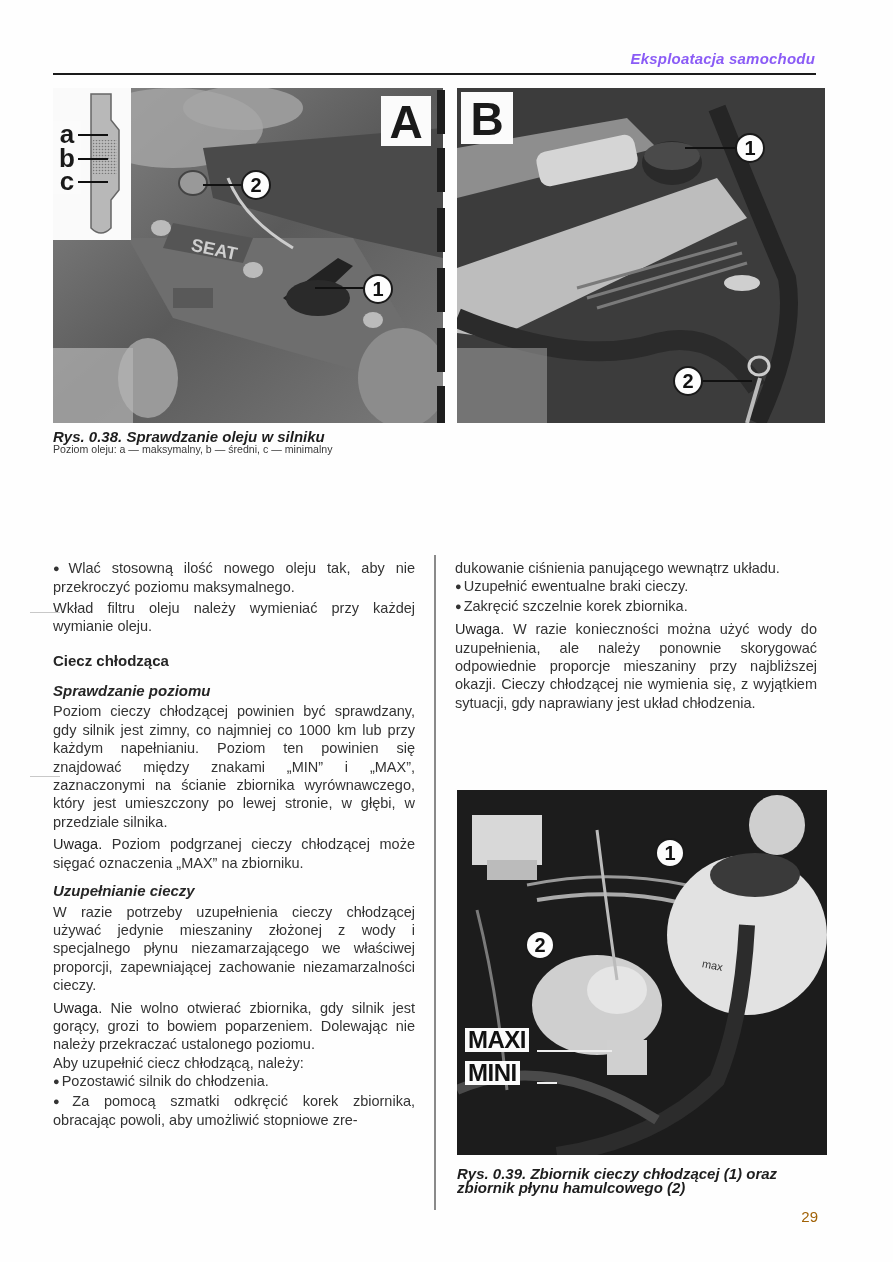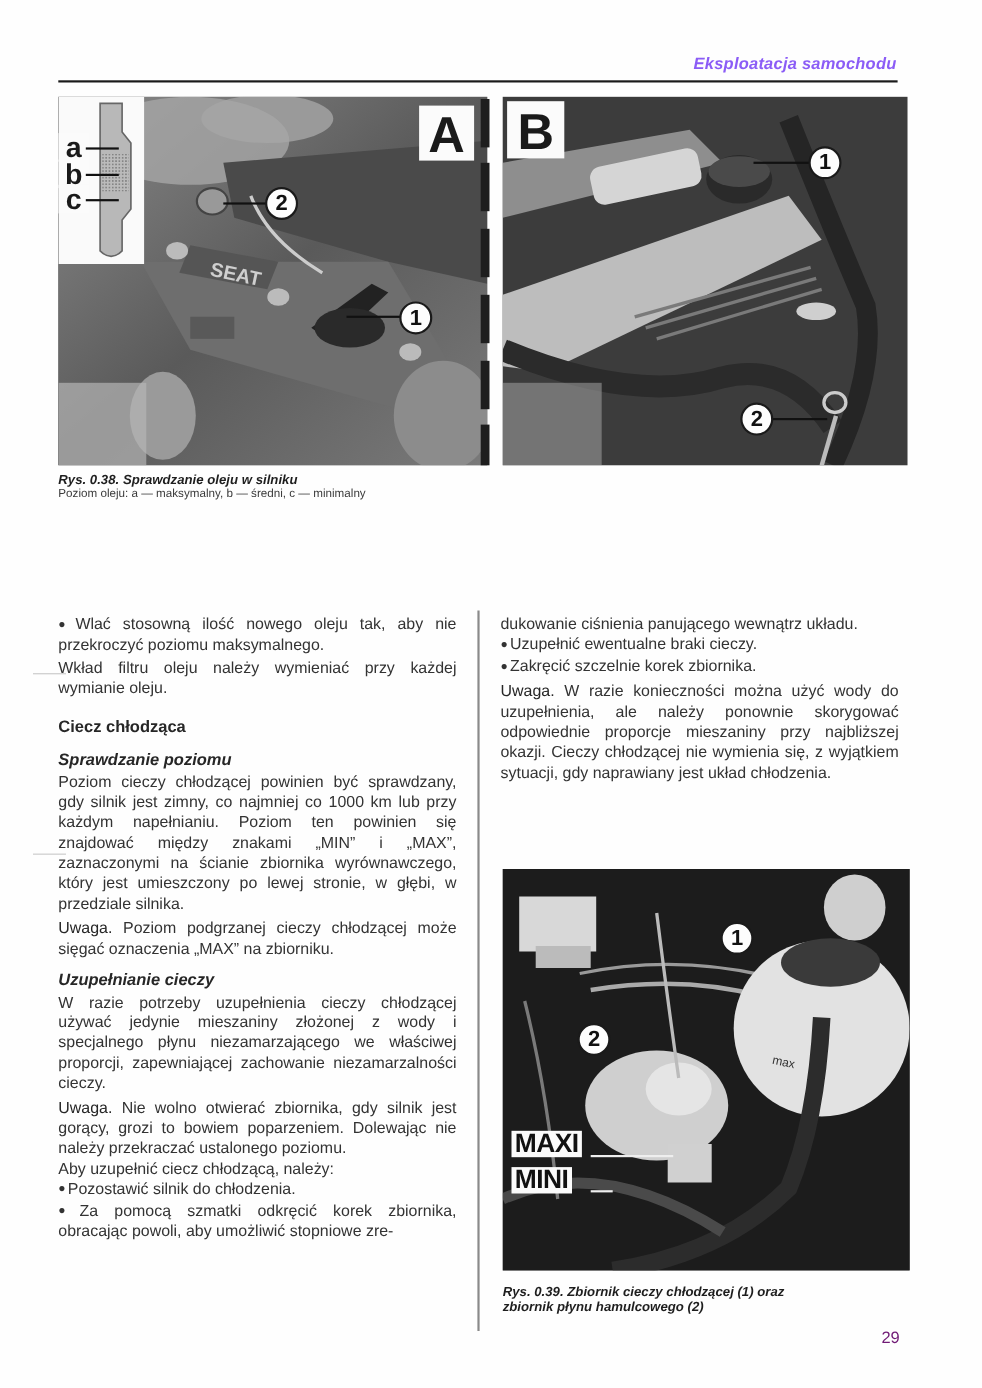--- a/index.html
+++ b/index.html
@@ -15,36 +15,36 @@
   #photo-a { left: 53px; top: 88px; width: 390px; height: 335px; }
   #photo-b { left: 457px; top: 88px; width: 368px; height: 335px; }
   .dash-sep { position: absolute; left: 437px; top: 88px; width: 8px; height: 335px; }
   .dash-sep span { position: absolute; left: 0; width: 8px; height: 44px; background: #1e1e1e; }
 
   .letter-box { position: absolute; background: #fbfbfb; font-weight: bold; font-family: "Liberation Sans", sans-serif; color: #1a1a1a; text-align: center; line-height: 1; }
   .callout { position: absolute; width: 30px; height: 30px; border-radius: 50%; background: #fdfdfd; border: 2px solid #1a1a1a; box-sizing: border-box; font-weight: bold; font-size: 20px; text-align: center; line-height: 26px; color: #111; font-family: "Liberation Sans", sans-serif; }
   .leader { position: absolute; height: 2px; background: #111; }
 
   .caption { position: absolute; font-size: 10.6px; line-height: 13px; color: #3a3a3a; }
-  .caption-title { font-weight: bold; font-style: italic; color: #1e1e1e; font-size: 12px; }
+  .caption-title { font-weight: bold; font-style: italic; color: #1e1e1e; font-size: 15px; }
 
   .col { position: absolute; font-size: 14.5px; line-height: 18.4px; color: #333; }
   .col p { margin: 0; text-align: justify; text-align-last: left; }
   .col .bullet::before { content: "\25CF"; font-size: 11px; margin-right: 2px; position: relative; top: -1px; }
   .col .h-bold { font-weight: bold; color: #262626; font-size: 15px; }
   .col .h-italic { font-weight: bold; font-style: italic; color: #262626; font-size: 15px; }
   .col .note { font-weight: normal; color: #262626; }
 
   .col-sep { position: absolute; left: 434px; top: 555px; width: 2px; height: 655px; background: #8a8a8a; }
   .margin-tick { position: absolute; height: 1px; background: #c8c8c8; }
 
   #photo-c { left: 457px; top: 790px; width: 370px; height: 365px; background: #1a1a1a; }
   .maxmini { position: absolute; background: #fbfbfb; color: #111; font-weight: bold; font-size: 24px; line-height: 24px; padding: 0 3px; font-family: "Liberation Sans", sans-serif; letter-spacing: -0.5px; }
 
-  .page-number { position: absolute; right: 75px; top: 1208px; font-size: 15px; color: #701a75; }
+  .page-number { position: absolute; right: 75px; top: 1208px; font-size: 15px; color: #a16207; }
 </style>
 </head>
 <body>
 
 <div class="page">
 
   <div class="running-head">Eksploatacja samochodu</div>
   <div class="head-rule"></div>
 
   <div class="photo" id="photo-a">

